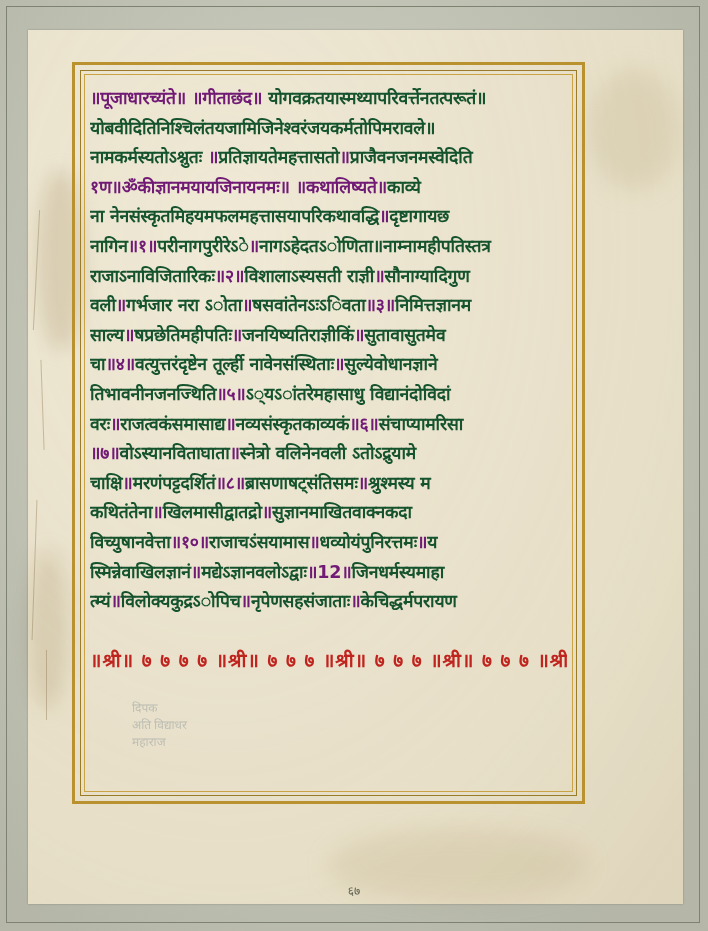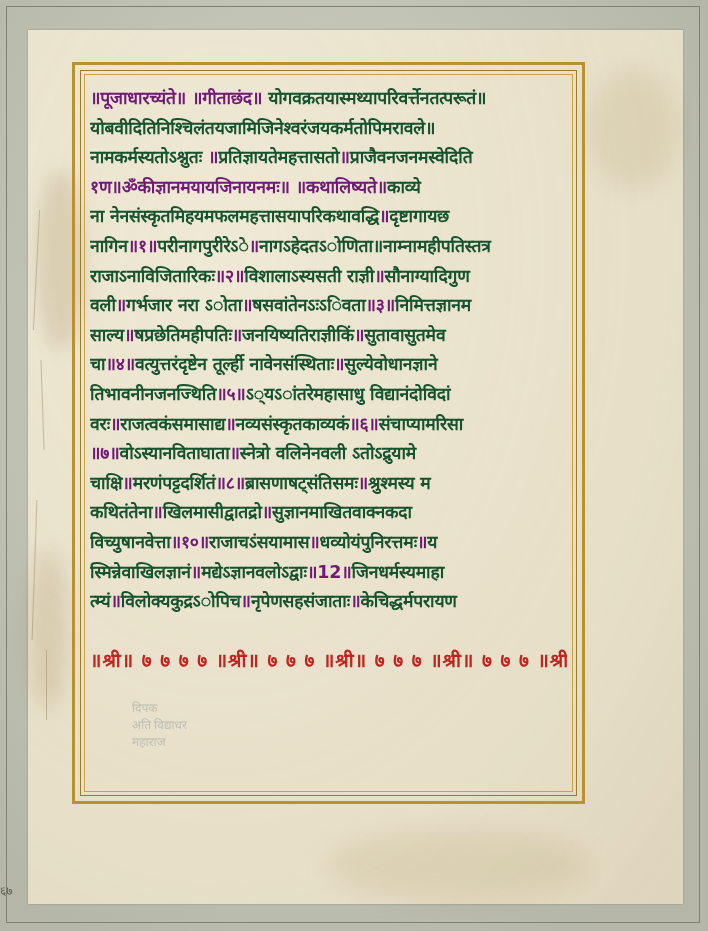--- a/index.html
+++ b/index.html
@@ -147,21 +147,21 @@
     white-space: pre-line;
     pointer-events: none;
     margin-left: 36px;
   }
   
   .folio-number {
     position: absolute;
     left: 0;
     top: 882px;
     width: 708px;
-    text-align: left;
+    text-align: center;
     font-size: 12px;
     color: #5d5f4f;
     font-family: "DejaVu Sans", sans-serif;
   }
   
 </style>
 </head>
 <body>
 
 <div class="page">

